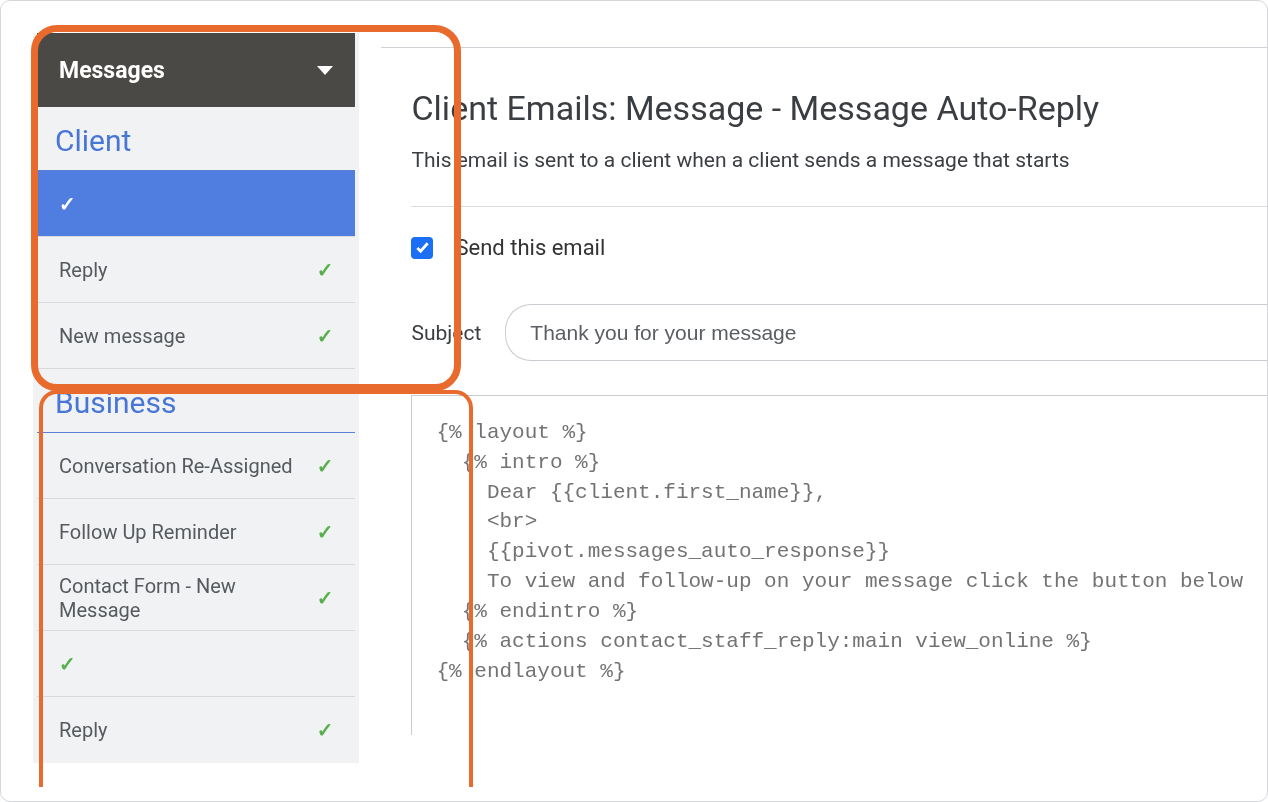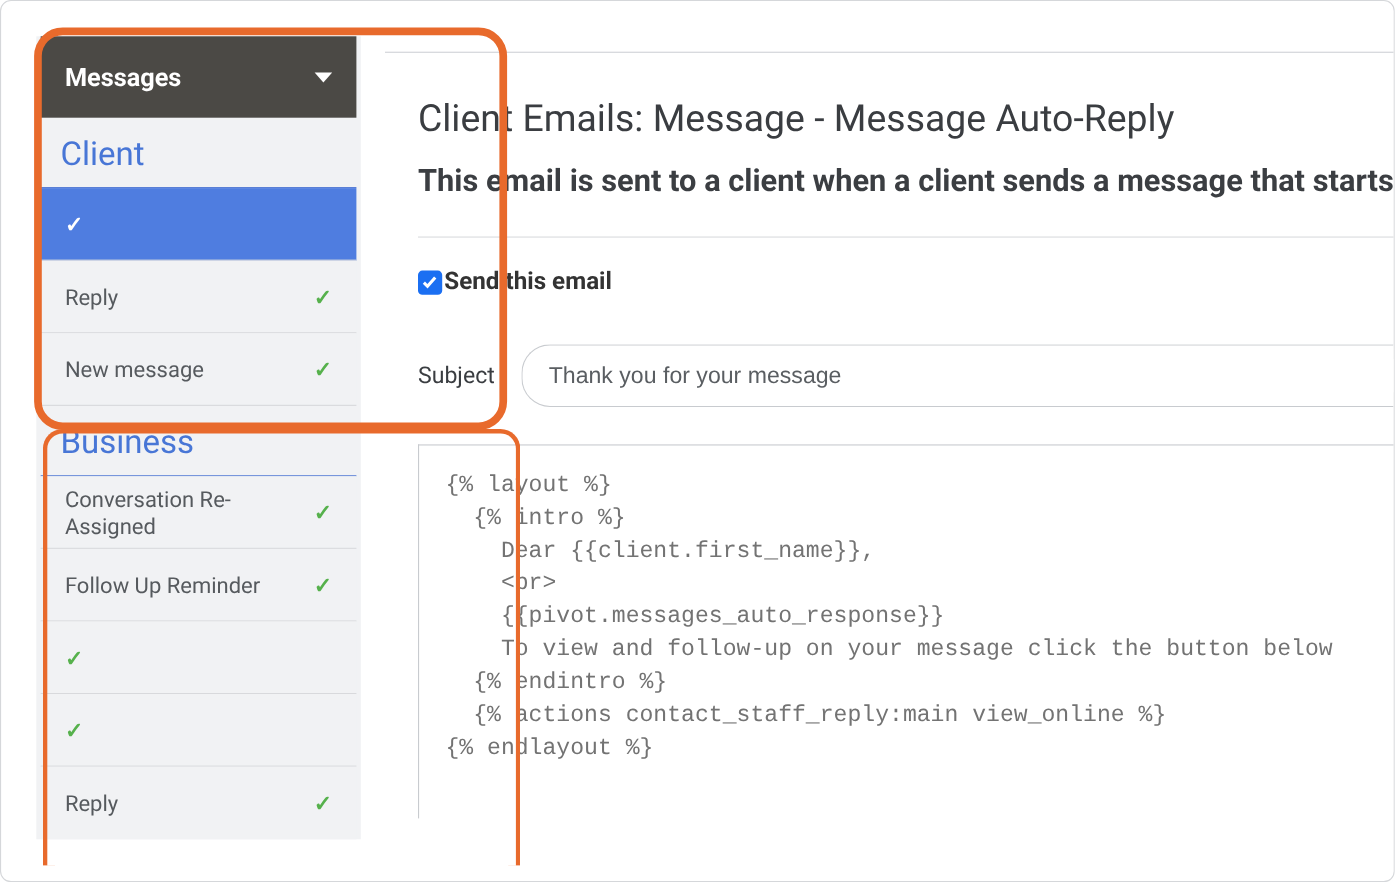--- a/index.html
+++ b/index.html
@@ -105,37 +105,35 @@
     margin-top: 46px;
   }
   .page-title {
     font-size: 34px;
     font-weight: 400;
     color: #3a3d41;
     margin: 0 0 20px 0;
     white-space: nowrap;
   }
   .page-desc {
-    font-size: 28px;
+    font-size: 21px;
     color: #3b3e42;
     margin-bottom: 34px;
     white-space: nowrap;
-    font-weight: bold;
   }
   .divider {
     border-top: 1px solid #d9dbde;
     margin: 0 0 28px 0;
   }
   .send-row {
     display: flex;
     align-items: center;
-    gap: 2px;
+    gap: 22px;
     margin-bottom: 44px;
     font-size: 22px;
-    font-weight: bold;
   }
   .cb {
     width: 22px; height: 22px;
     border-radius: 4px;
     background: #1b6ff2;
     display: inline-flex;
     align-items: center; justify-content: center;
   }
   .cb svg { width: 15px; height: 15px; stroke: #fff; stroke-width: 3; fill: none; }
   .subject-row {
@@ -203,20 +201,21 @@
 
       <div class="nav-item">
         <span>Conversation Re-Assigned</span>
         <span class="check-green">✓</span>
       </div>
       <div class="nav-item">
         <span>Follow Up Reminder</span>
         <span class="check-green">✓</span>
       </div>
       <div class="nav-item">
+        <span>Contact Form - New Message</span>
         <span class="check-green">✓</span>
       </div>
       <div class="nav-item">
         <span class="check-green">✓</span>
       </div>
       <div class="nav-item" style="border-bottom:none;">
         <span>Reply</span>
         <span class="check-green">✓</span>
       </div>
     </div>

